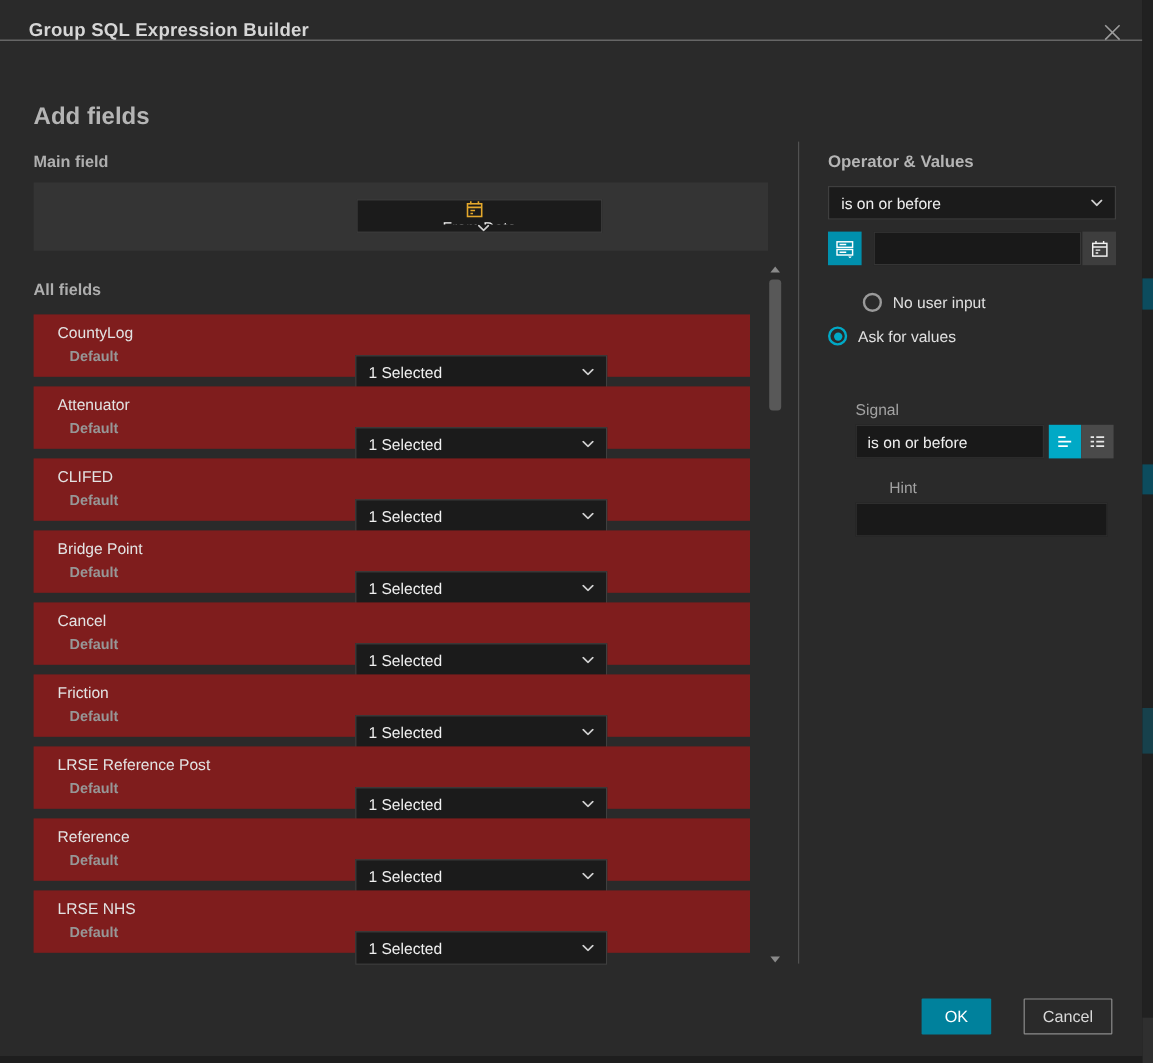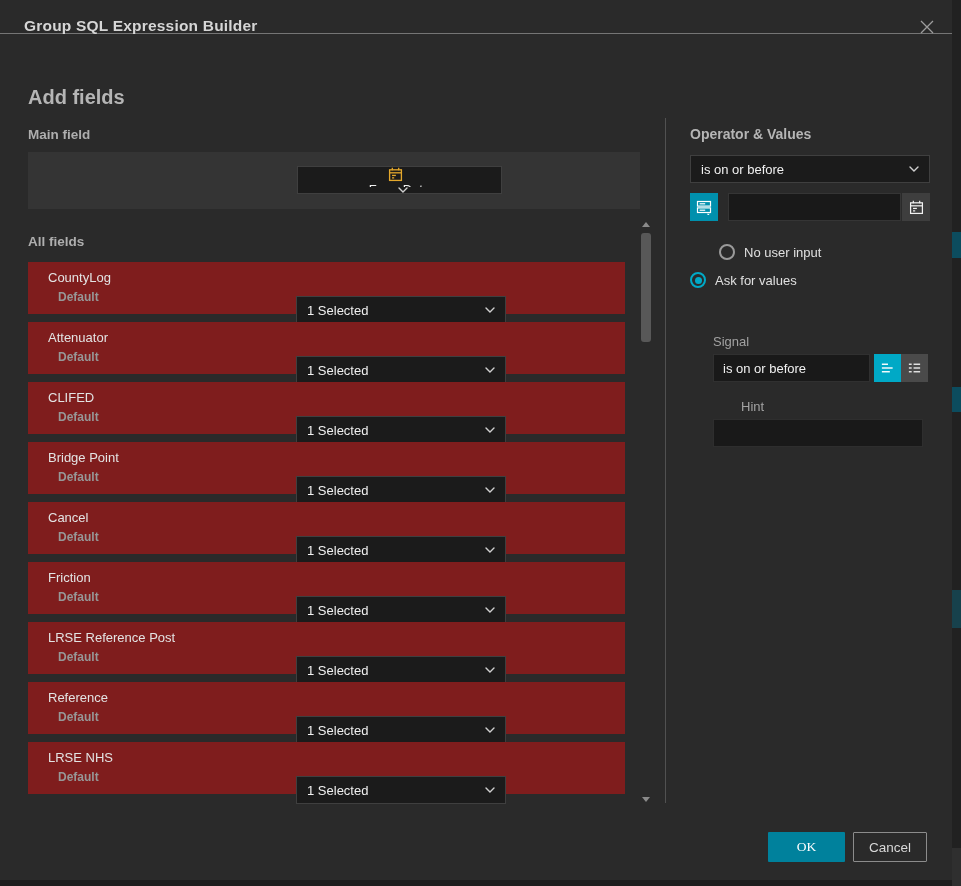--- a/index.html
+++ b/index.html
@@ -108,23 +108,23 @@
   .tg-btn.active { background:#00a9c6; color:#fff; }
   .tg-btn.idle { background:#4a4a4a; color:#e8e8e8; }
   .hint-input {
     position:absolute; left:713px; top:419px; width:210px; height:28px;
     background:#191919; border:1px solid #2e2e2e; color:#f0f0f0; font-size:13px; padding:0 9px;
     font-family:"Liberation Sans", sans-serif;
   }
 
   
   .ok-btn {
-    position:absolute; left:768px; top:832px; width:77px; height:30px;
+    position:absolute; left:768px; top:832px; width:58px; height:30px;
     background:#00819c; border:none; color:#fff; font-size:13.5px; cursor:pointer;
-    font-family:Liberation Serif, serif; border-radius:1px;
+    font-family:Liberation Sans, sans-serif; border-radius:1px;
   }
   .cancel-btn {
     position:absolute; left:853px; top:832px; width:74px; height:30px;
     background:transparent; border:1px solid #8c8c8c; color:#d8d8d8; font-size:13.5px; cursor:pointer;
     font-family:"Liberation Sans", sans-serif; border-radius:1px;
   }
   svg { display:block; }
 </style>
 </head>
 <body>

